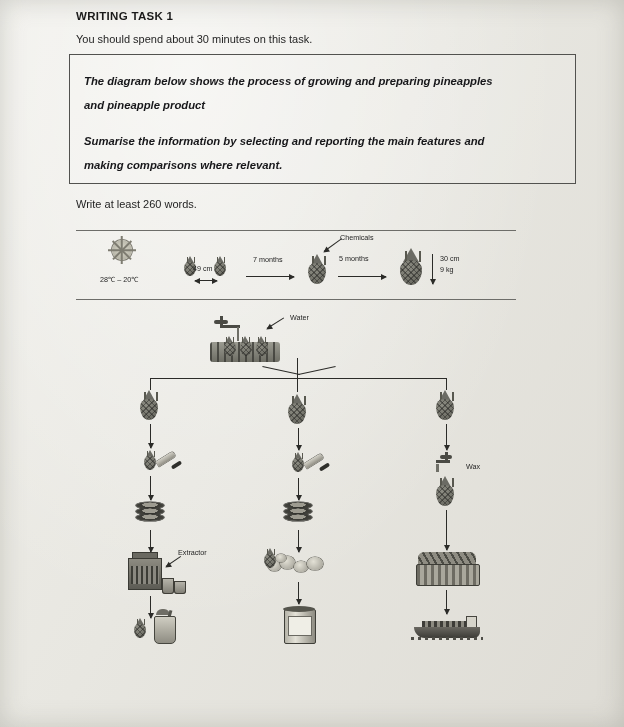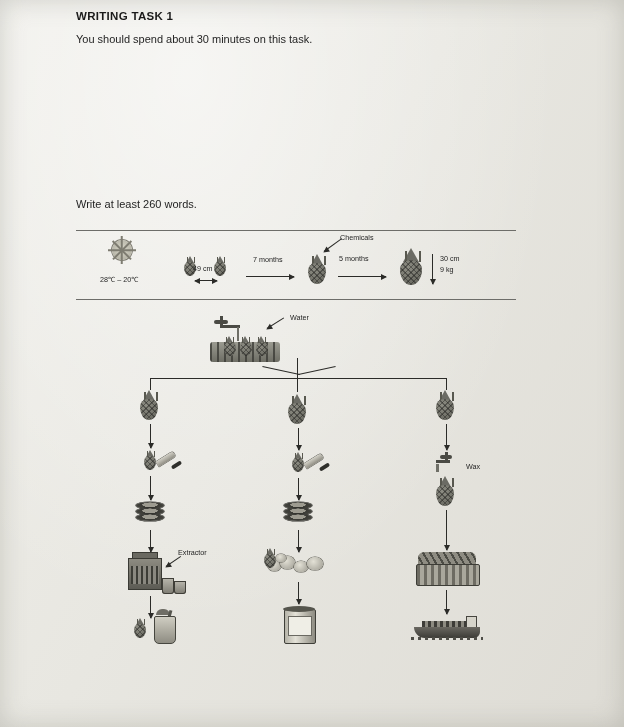--- a/index.html
+++ b/index.html
@@ -542,20 +542,26 @@
 </style>
 </head>
 <body>
 
 <div id="page">
   <div class="sheet">
 
     <div class="task-title">WRITING TASK 1</div>
     <div class="task-sub">You should spend about 30 minutes on this task.</div>
 
+    <div class="prompt-box">
+      <div class="prompt-line pl1">The diagram below shows  the process of growing and preparing pineapples</div>
+      <div class="prompt-line pl2">and pineapple product</div>
+      <div class="prompt-line pl3">Sumarise the information by selecting and reporting  the main features and</div>
+      <div class="prompt-line pl4">making comparisons where relevant.</div>
+    </div>
 
     <div class="write-least">Write at least 260 words.</div>
 
     <div class="diagram">
 
       <div class="hrule hr1"></div>
       <div class="hrule hr2"></div>
 
       <div class="sun" style="left:50px; top:22px;">
         <span class="ray"></span>

